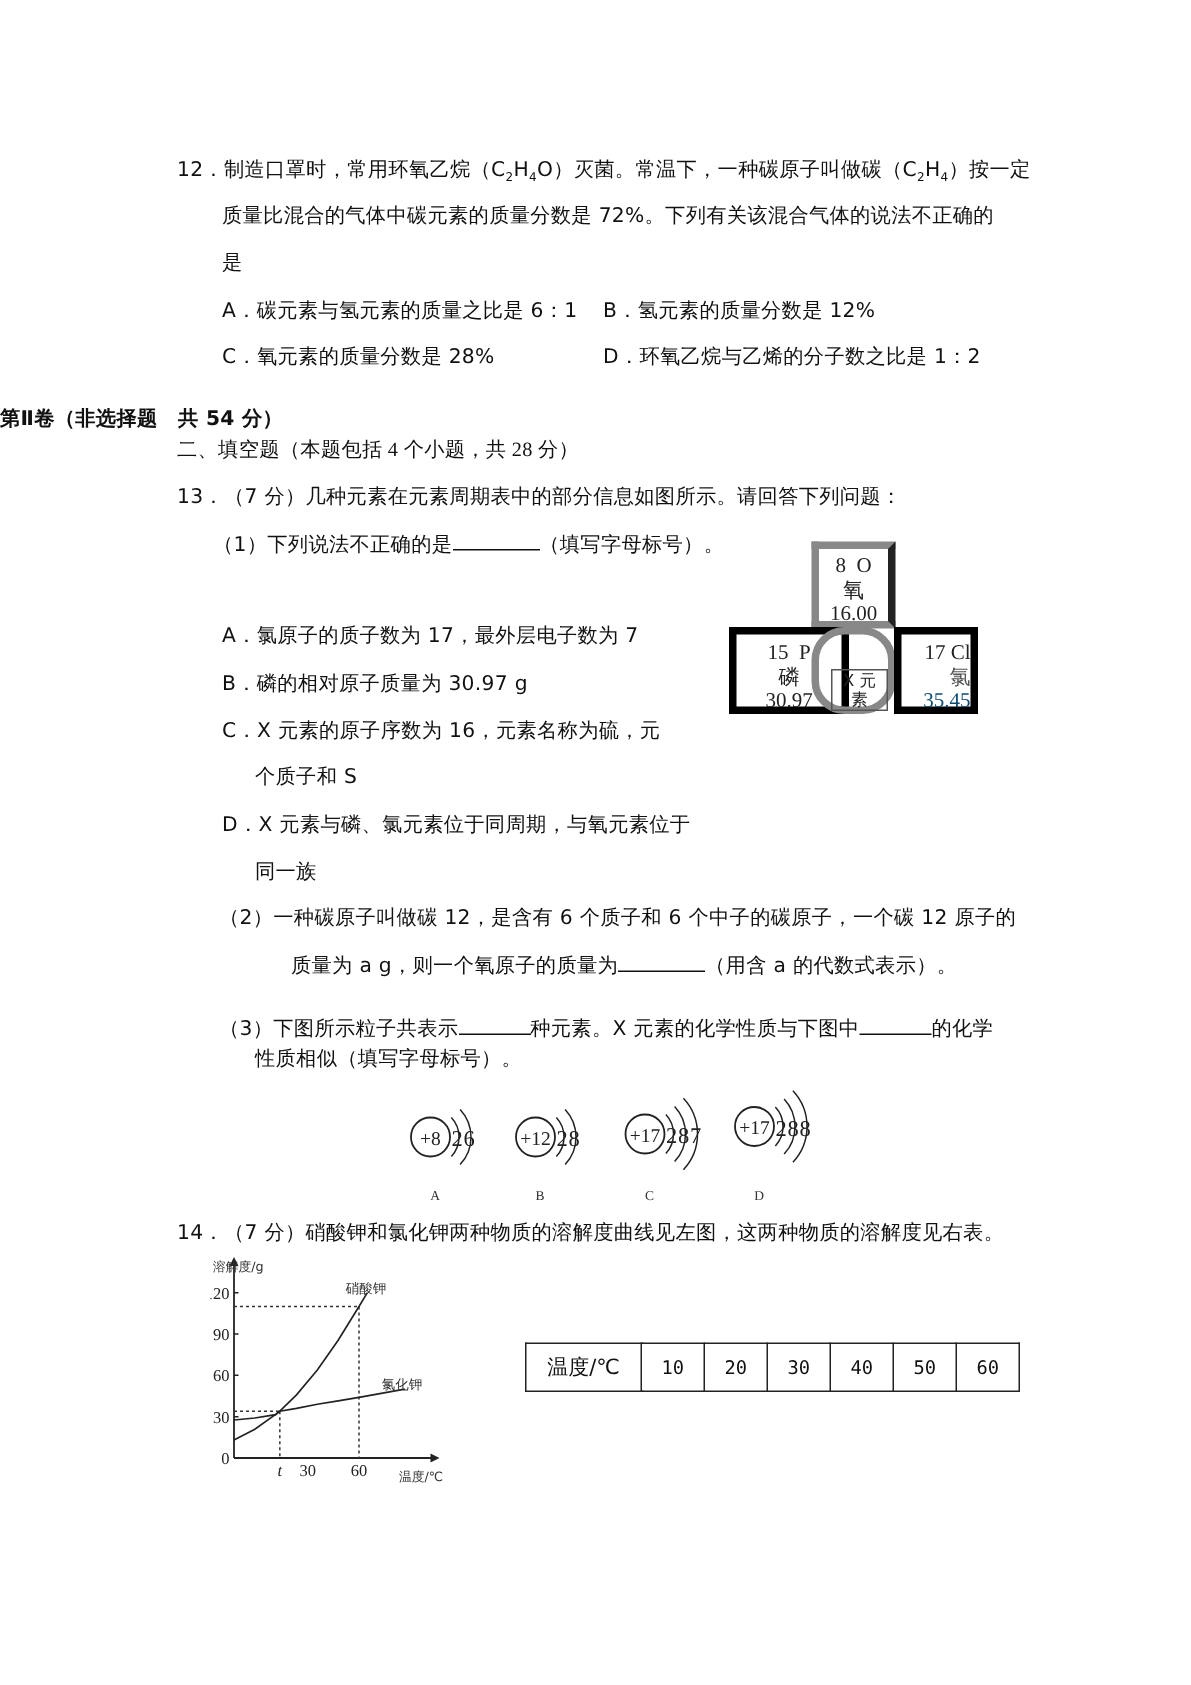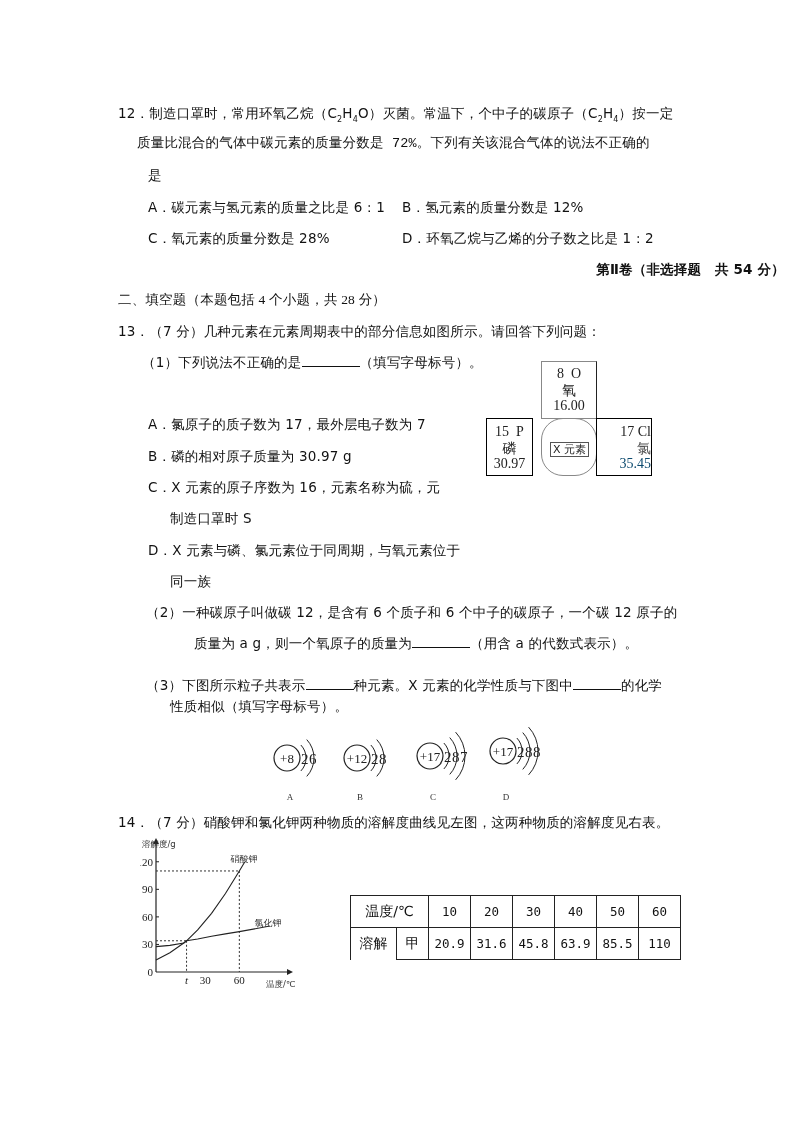--- a/index.html
+++ b/index.html
@@ -3,62 +3,62 @@
 <meta charset="utf-8">
 <style>
   html, body { margin:0; padding:0; }
   body { width:794px; height:1123px; background:#ffffff; position:relative; overflow:hidden;
          font-family:"DejaVu Sans", sans-serif; color:#111; }
   .abs { position:absolute; white-space:nowrap; }
   .txt { font-size:13.5px; line-height:20px; letter-spacing:0.2px; }
   .bold { font-weight:bold; }
   .blank { display:inline-block; border-bottom:1px solid #111; height:14px; vertical-align:baseline; }
   sub { font-size:8px; }
-  .pt { position:absolute; border:1px solid #000000; box-sizing:border-box; text-align:center;
+  .pt { position:absolute; border:5px solid #000000; box-sizing:border-box; text-align:center;
         font-family:"Liberation Serif", serif; font-size:14px; line-height:16px; color:#222; }
   .pt .sym { display:block; }
   table.sol { position:absolute; left:350px; top:895px; border-collapse:collapse;
               font-family:"DejaVu Sans Mono", monospace; font-size:12.5px; }
   table.sol td { border:1px solid #222; text-align:center; height:31px; padding:0; }
   .cjk { font-family:"DejaVu Sans", sans-serif; font-size:14px; }
 </style>
 </head>
 <body>
 
 <div class="abs txt" style="left:118px;top:103px;">
-  <span>12．</span><span>制造口罩时，常用环氧乙烷（C</span><sub>2</sub><span>H</span><sub>4</sub><span>O）灭菌。常温下，个中子的碳原子（C</span><sub>2</sub><span>H</span><sub>4</sub><span>）按一定</span>
+  <span>12．</span><span>制造口罩时，常用环氧乙烷（C</span><sub>2</sub><span>H</span><sub>4</sub><span>O）灭菌。常温下，一种碳原子叫做碳（C</span><sub>2</sub><span>H</span><sub>4</sub><span>）按一定</span>
 </div>
-<div class="abs txt" style="left:137px;top:134px;font-family:Liberation Mono, monospace;">质量比混合的气体中碳元素的质量分数是 72%。下列有关该混合气体的说法不正确的</div>
+<div class="abs txt" style="left:148px;top:134px;">质量比混合的气体中碳元素的质量分数是 72%。下列有关该混合气体的说法不正确的</div>
 <div class="abs txt" style="left:148px;top:165px;">是</div>
 <div class="abs txt" style="left:148px;top:197px;">A．碳元素与氢元素的质量之比是 6：1</div>
 <div class="abs txt" style="left:402px;top:197px;">B．氢元素的质量分数是 12%</div>
 <div class="abs txt" style="left:148px;top:228px;">C．氧元素的质量分数是 28%</div>
 <div class="abs txt" style="left:402px;top:228px;">D．环氧乙烷与乙烯的分子数之比是 1：2</div>
 
-<div class="abs txt bold" style="left:0;width:785px;text-align:right;top:259px;">第Ⅱ卷（非选择题　共 54 分）</div>
+<div class="abs txt bold" style="left:0;width:785px;text-align:left;top:269px;">第Ⅱ卷（非选择题　共 54 分）</div>
 <div class="abs txt" style="left:118px;top:290px;font-family:Liberation Serif, serif;">二、填空题（本题包括 4 个小题，共 28 分）</div>
 
 <div class="abs txt" style="left:118px;top:321px;">13．（7 分）几种元素在元素周期表中的部分信息如图所示。请回答下列问题：</div>
 <div class="abs txt" style="left:142px;top:352px;">
   <span>（1）下列说法不正确的是</span><span class="blank" style="width:58px;"></span><span>（填写字母标号）。</span>
 </div>
 
 <div class="abs txt" style="left:148px;top:414px;">A．氯原子的质子数为 17，最外层电子数为 7</div>
 <div class="abs txt" style="left:148px;top:446px;">B．磷的相对原子质量为 30.97 g</div>
 <div class="abs txt" style="left:148px;top:477px;">C．X 元素的原子序数为 16，元素名称为硫，元</div>
-<div class="abs txt" style="left:170px;top:508px;">制造口罩时 S</div>
+<div class="abs txt" style="left:170px;top:508px;">个质子和 S</div>
 <div class="abs txt" style="left:148px;top:540px;">D．X 元素与磷、氯元素位于同周期，与氧元素位于</div>
 <div class="abs txt" style="left:170px;top:571px;">同一族</div>
 
 <div class="pt" style="left:541px;top:361px;width:56px;height:58px;padding-top:4px;border-color:#888 #222 #888 #888;">
   <span class="sym"><span>8</span>&nbsp;&nbsp;<span>O</span></span>
   <span class="sym cjk">氧</span>
   <span class="sym">16.00</span>
 </div>
-<div class="pt" style="left:486px;top:418px;width:47px;height:58px;padding-top:5px;">
+<div class="pt" style="left:486px;top:418px;width:80px;height:58px;padding-top:5px;">
   <span class="sym"><span>15</span>&nbsp;&nbsp;<span>P</span></span>
   <span class="sym cjk">磷</span>
   <span class="sym">30.97</span>
 </div>
 <div class="pt" style="left:541px;top:418px;width:56px;height:58px;border-color:#888;border-radius:22px;">
   <span style="position:absolute;left:8px;top:23px;border:1px solid #555;font-size:11px;line-height:13px;padding:0 2px;" class="cjk">X 元素</span>
 </div>
 <div class="pt" style="left:596px;top:418px;width:56px;height:58px;padding-top:5px;text-align:right;">
   <span class="sym"><span>17</span>&nbsp;<span>Cl</span></span>
   <span class="sym cjk" style="color:#555;">氯</span>
@@ -150,24 +150,14 @@
   <tbody>
       <tr>
     <td colspan="2" style="width:76px;" class="cjk">温度/℃</td>
     <td style="width:41px;margin-left:46px;">10</td>
     <td style="width:41px;">20</td>
     <td style="width:41px;">30</td>
     <td style="width:41px;">40</td>
     <td style="width:41px;">50</td>
     <td style="width:41px;">60</td>
   </tr>
-  <tr>
-    <td style="width:45px;border-bottom:none;" class="cjk">溶解</td>
-    <td style="width:31px;" class="cjk">甲</td>
-    <td>20.9</td>
-    <td>31.6</td>
-    <td>45.8</td>
-    <td>63.9</td>
-    <td>85.5</td>
-    <td>110</td>
-  </tr>
 </tbody>
   </table>
 
 </body></html>

